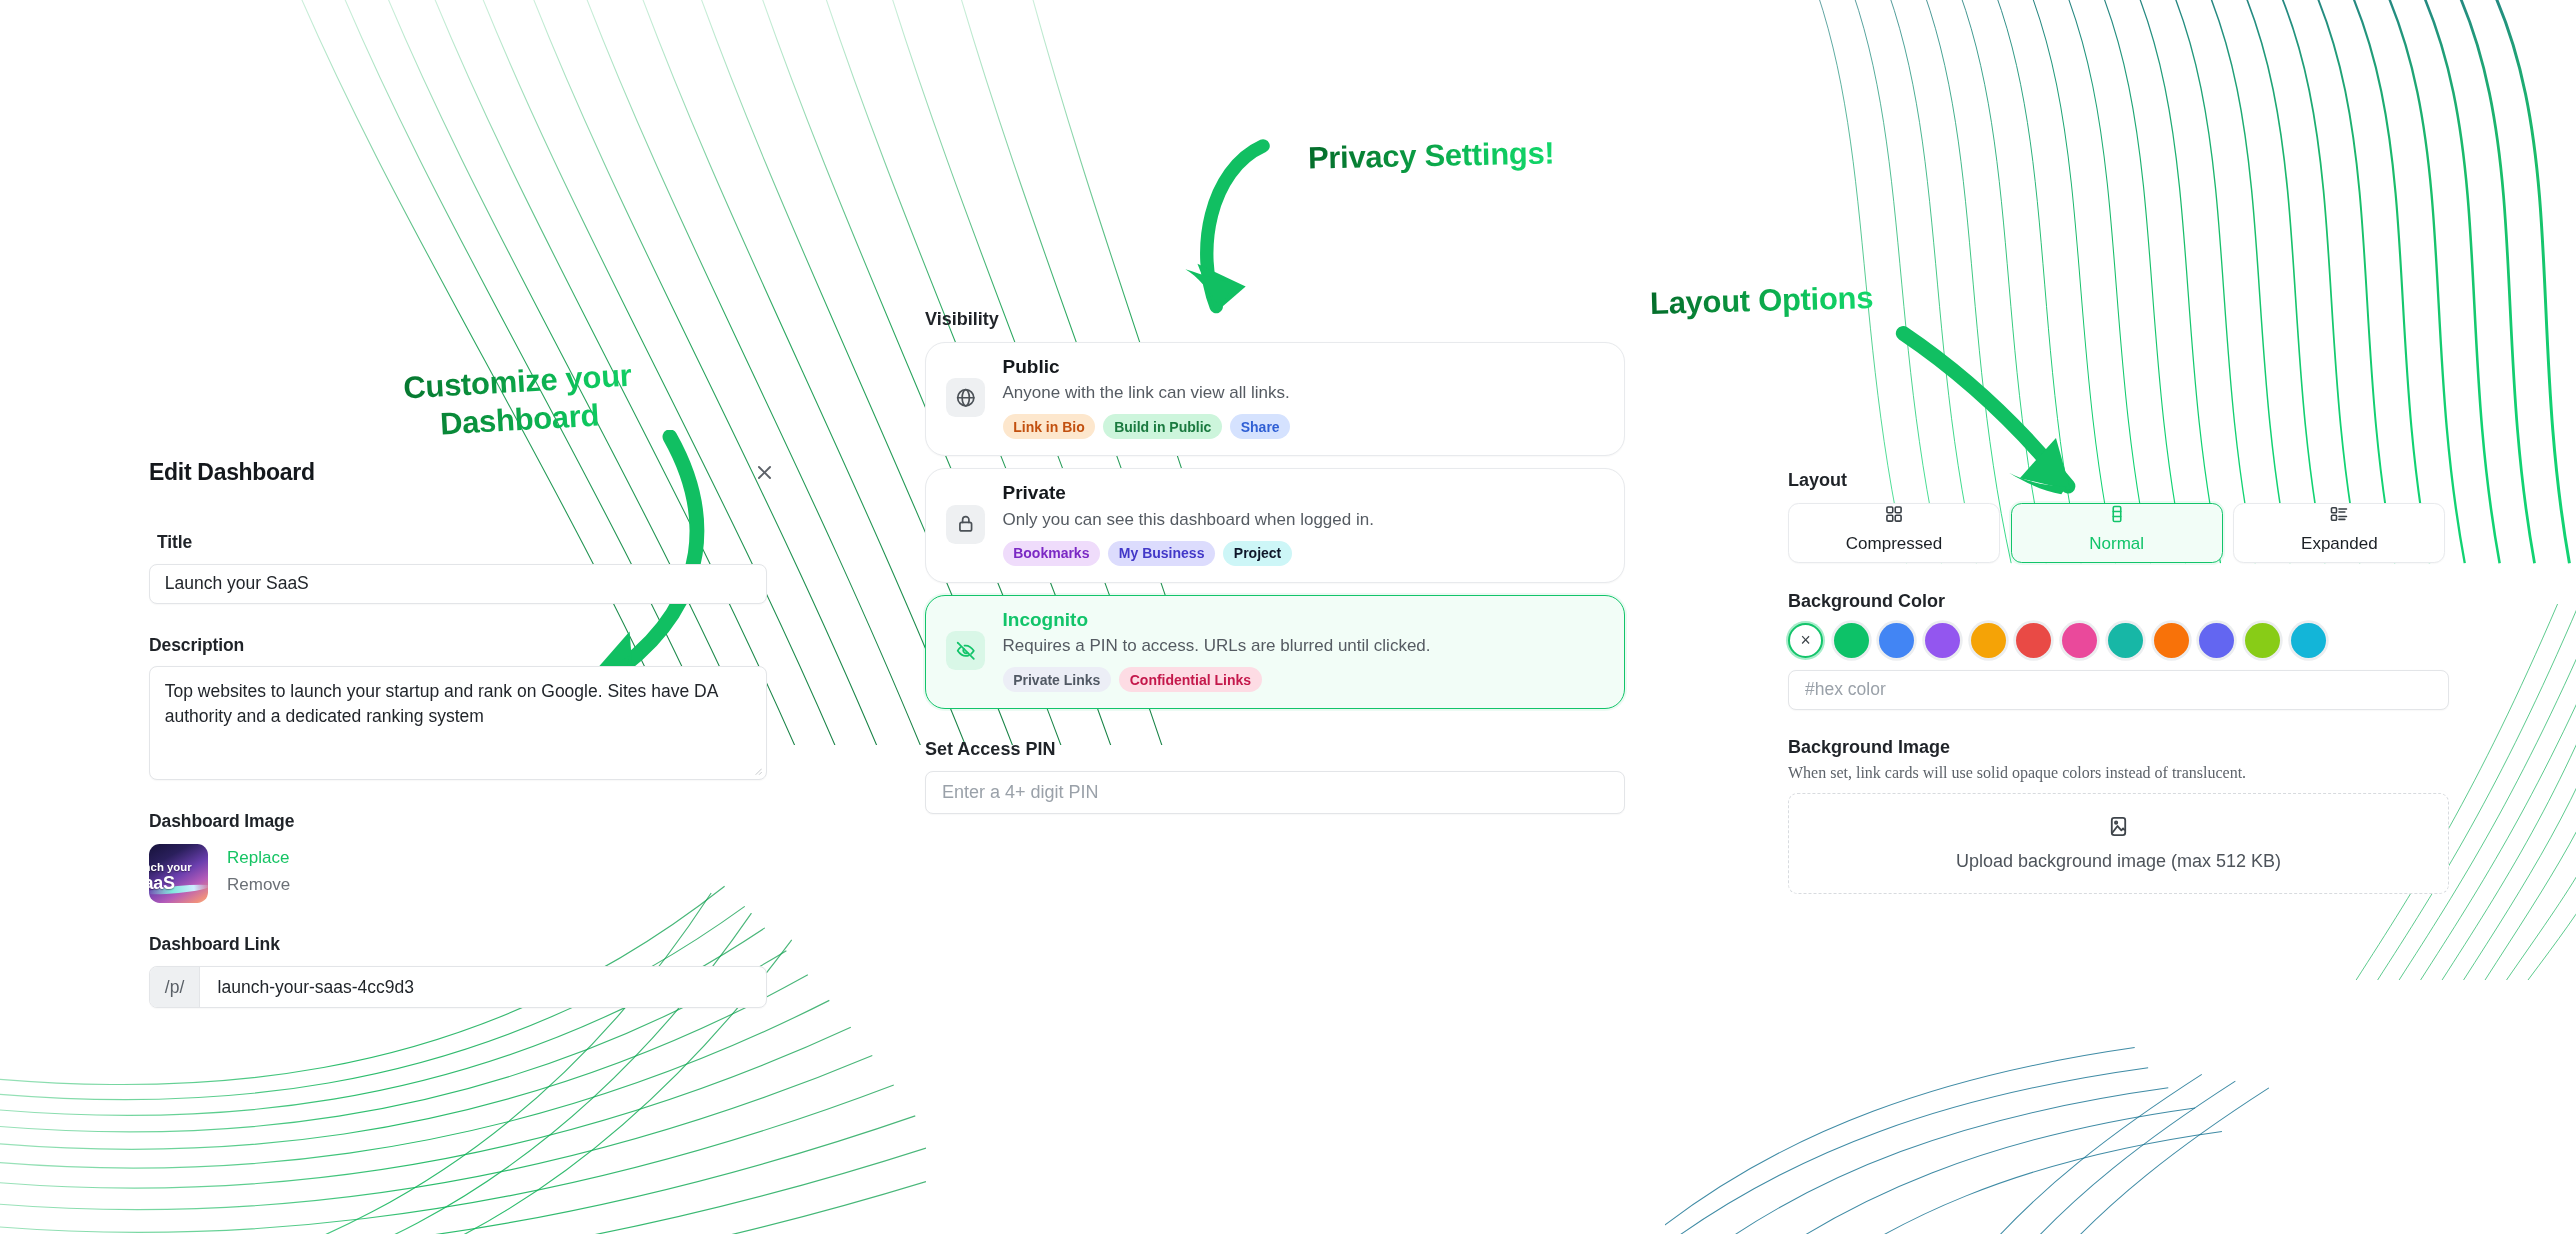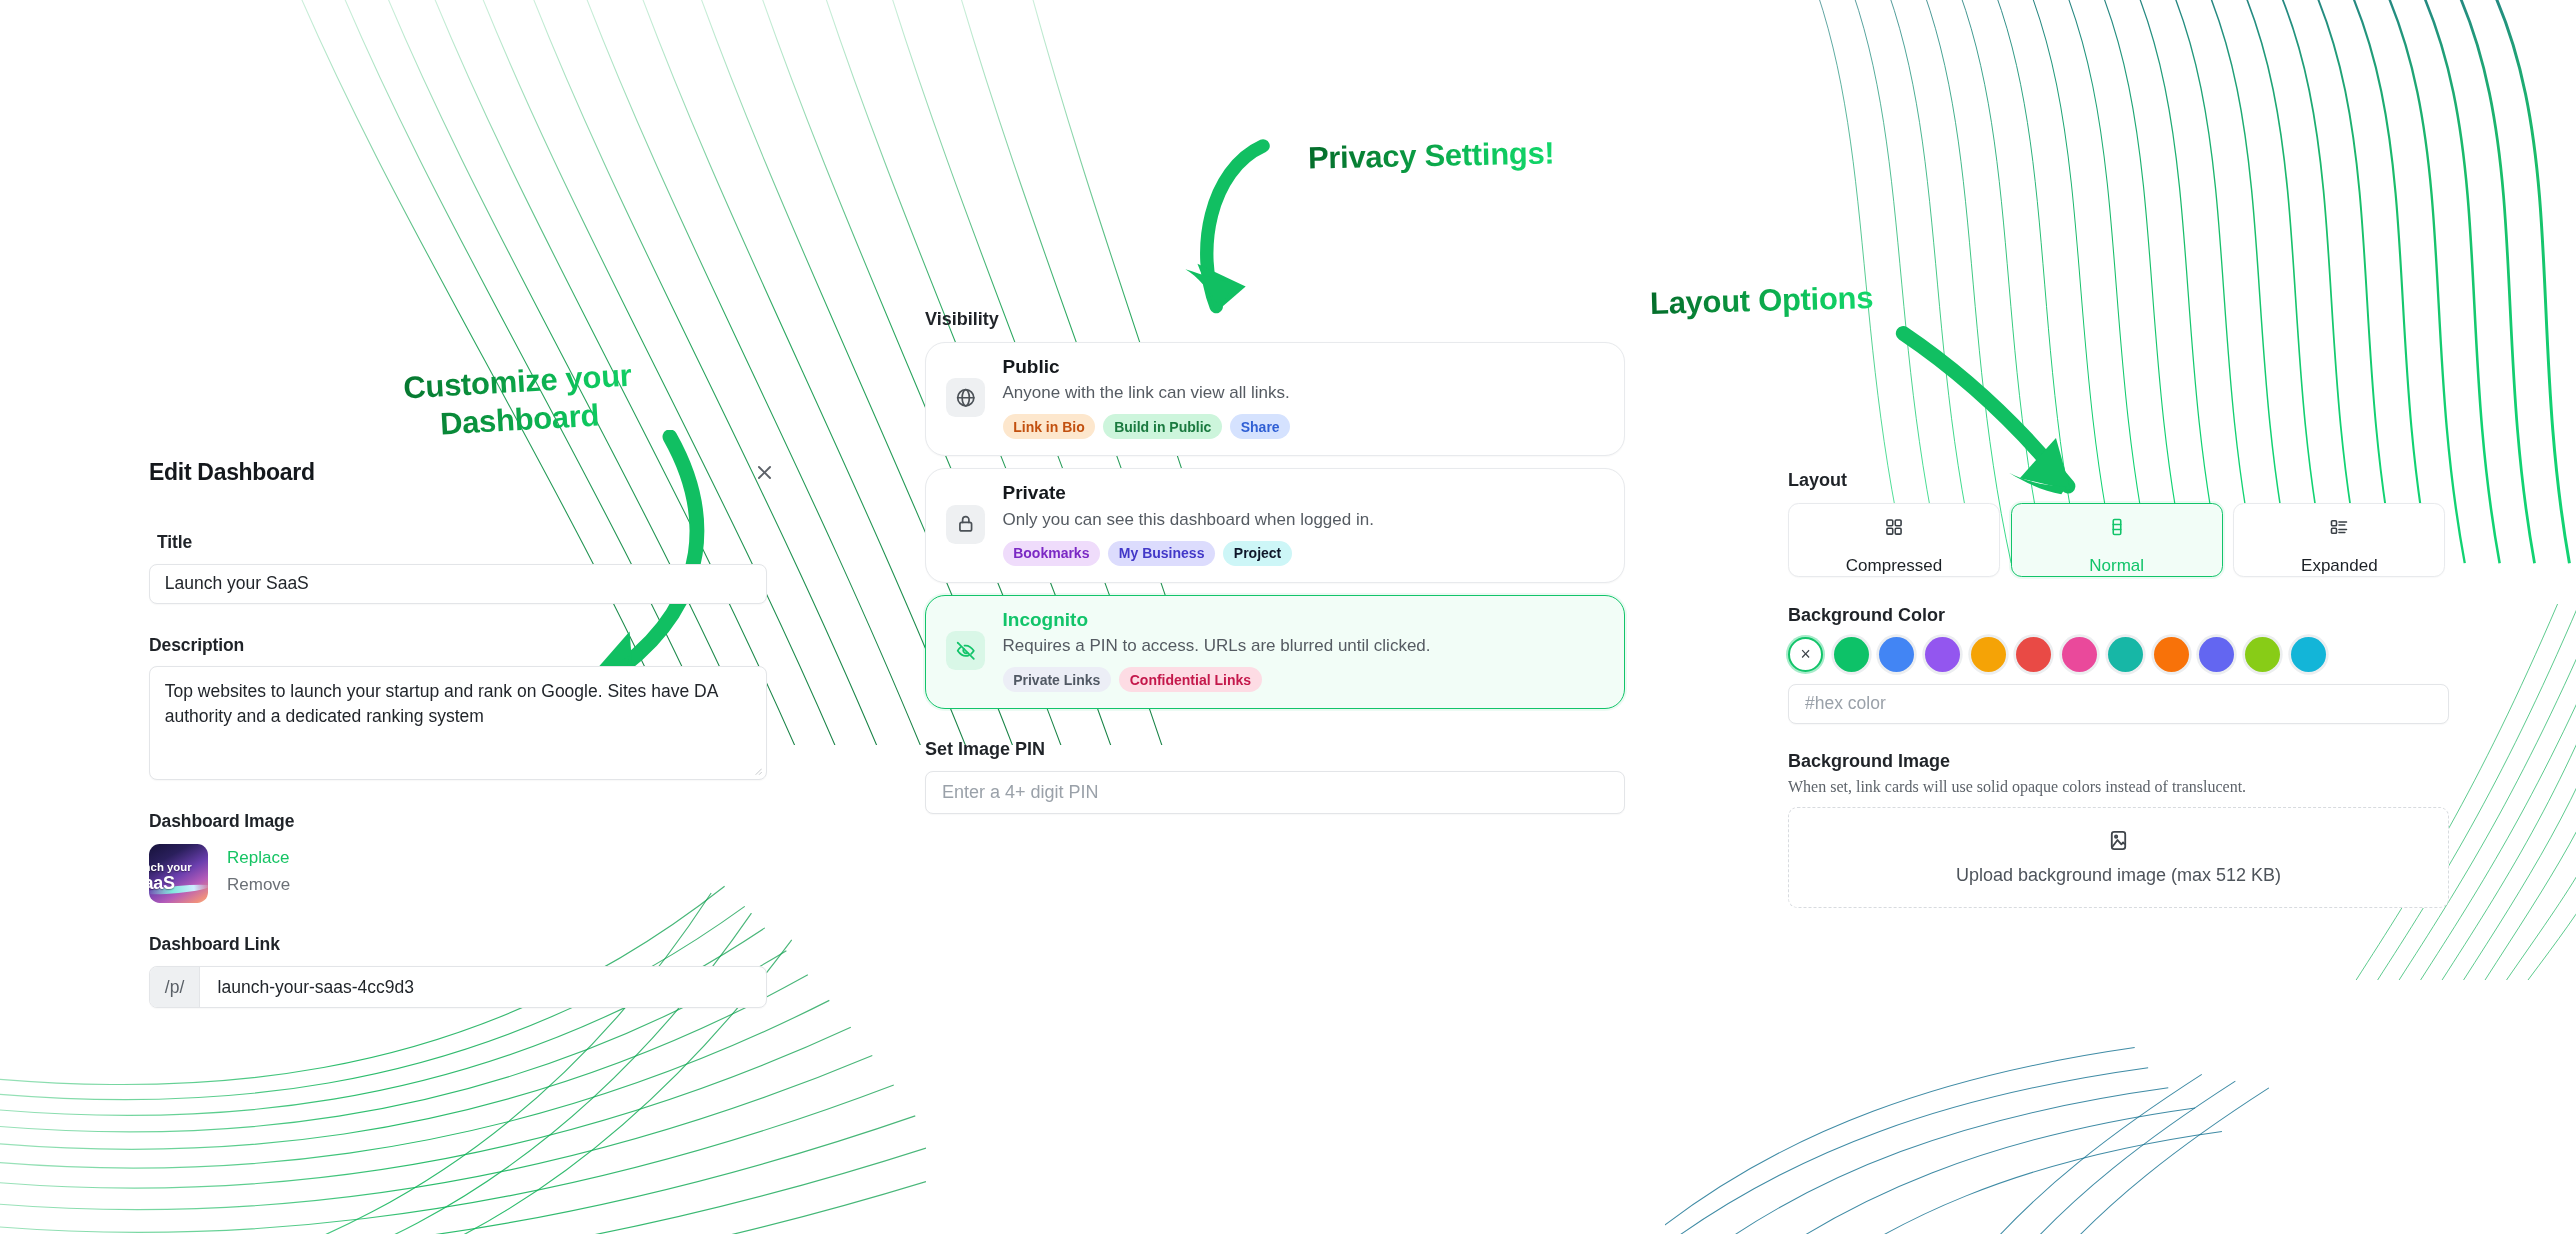--- a/index.html
+++ b/index.html
@@ -133,23 +133,23 @@
   .chips { margin-top: 10.7px; display:flex; gap: 8px; flex-wrap:wrap; }
   .chip { font-size: 14px; font-weight: 600; padding: 4.7px 10.7px; border-radius: 671px; }
   #pin-label { margin-top: 29.5px; font-size: 18px; font-weight: 700; color:#1f2328; }
   #pin-input { margin-top: 10.7px; width: 700px; height: 43px; padding: 0 16px; font-size:18px; }
 
   
   #panel-right { left: 1788px; top: 470px; width: 661px; }
   #layout-label { font-size: 18px; font-weight: 700; color:#1f2328; }
   #layout-opts { margin-top: 12px; display:flex; gap: 10.7px; }
   .layout-opt {
-    width: 212px; height: 74px; border: 1px solid #e8eaed; border-radius: 10.7px;
+    width: 212px; height: 60px; border: 1px solid #e8eaed; border-radius: 10.7px;
     background:#fff; display:flex; flex-direction:column; align-items:center;
-    justify-content:flex-end; gap: 17px; cursor:pointer;
+    justify-content:flex-start; gap: 8px; cursor:pointer;
     box-shadow: 0 0.7px 1.3px rgba(16,24,40,0.03);
   }
   .layout-opt.selected {
     border: 1.7px solid #12c46a; background:#f2fdf7;
     box-shadow: 0 0 0 2px rgba(18,196,106,.08);
   }
   .layout-opt .lo-label { font-size: 17px; color:#1c2126; font-weight: 500; }
   .layout-opt.selected .lo-label { color:#12c46a; }
   .layout-opt .lo-icon { color:#3a4046; }
   .layout-opt.selected .lo-icon { color:#12c46a; }
@@ -412,21 +412,21 @@
           <div class="vis-body">
             <div class="vis-title">Incognito</div>
             <div class="vis-desc">Requires a PIN to access. URLs are blurred until clicked.</div>
             <div class="chips">
               <span class="chip" style="background: rgb(236, 238, 246); color: rgb(81, 89, 100);">Private Links</span>
               <span class="chip" style="background: rgb(253, 220, 228); color: rgb(196, 24, 75);">Confidential Links</span>
             </div>
           </div>
         </div>
       </div>
-    <div id="pin-label">Set Image PIN</div>
+    <div id="pin-label">Set Access PIN</div>
     <div class="textbox" id="pin-input">
       <span class="ph">Enter a 4+ digit PIN</span>
     </div>
   </div>
 
   <div class="panel" id="panel-right">
     <div id="layout-label">Layout</div>
     <div id="layout-opts">
         <div class="layout-opt">
           <span class="lo-icon"><svg width="20" height="20" viewBox="0 0 24 24" fill="none" stroke="currentColor" stroke-width="1.9" stroke-linecap="round" stroke-linejoin="round">

